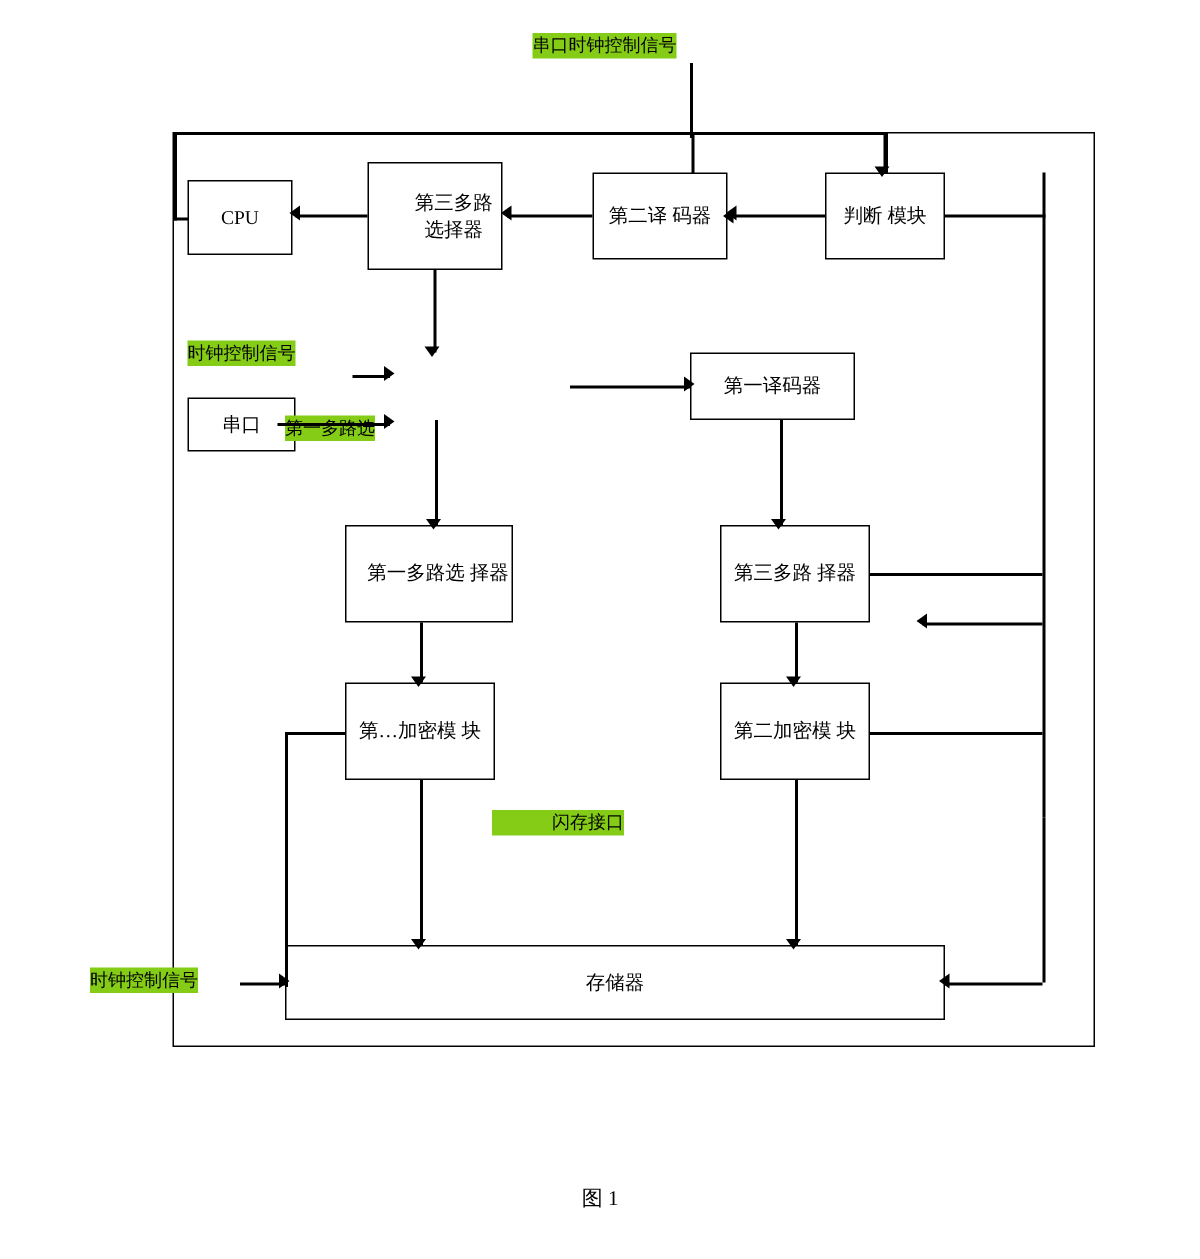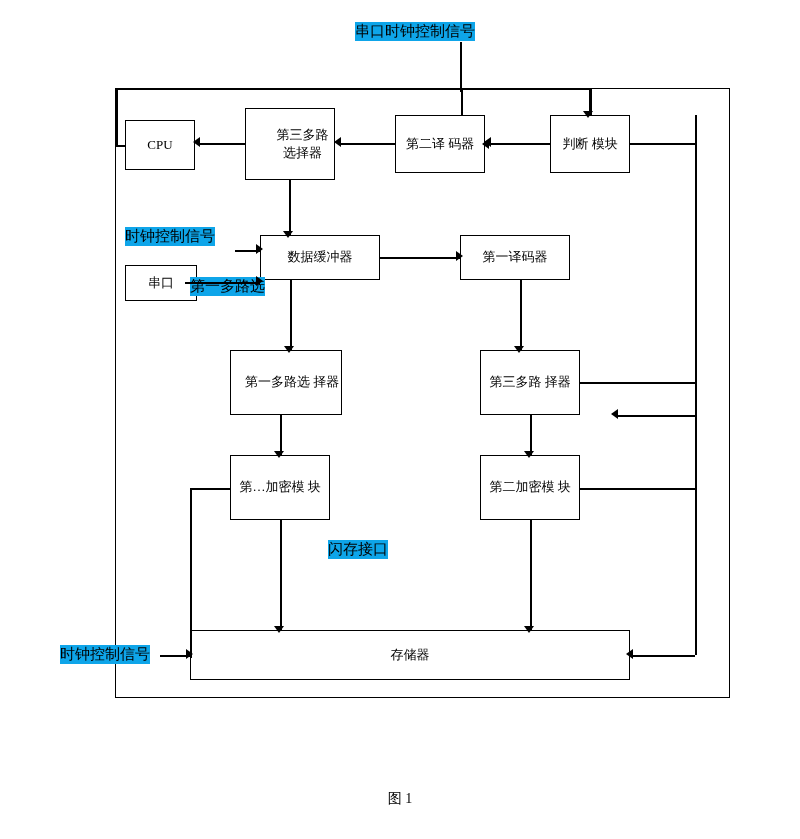--- a/index.html
+++ b/index.html
@@ -46,23 +46,23 @@
       border-bottom: 5px solid transparent;
     }
 
     .line {
       position: absolute;
       background: #000;
     }
 
     .signal-label {
       position: absolute;
-      font-size: 15px;
+      font-size: 12px;
       white-space: nowrap;
-      background: #0ea5e9;
+      background: #84cc16;
     }
 
     .figure-label {
       text-align: center;
       margin-top: 10px;
       font-size: 14px;
     }
 
     
     .outer-box {
@@ -111,21 +111,20 @@
   <div class="line" style="left:529px; top:68px; width:2px; height:27px; background:#000;"></div>
   <div style="position:absolute; left:523px; top:91px; border-top:7px solid #000; border-left:5px solid transparent; border-right:5px solid transparent;"></div>
 
   <div class="line" style="left:635px; top:95px; width:2px; height:430px; background:#000;"></div>
 
   <div class="line" style="left:570px; top:123px; width:67px; height:2px; background:#000;"></div>
 
   <div class="line" style="left:555px; top:395px; width:80px; height:2px; background:#000;"></div>
   <div style="position:absolute; left:551px; top:389px; border-right:7px solid #000; border-top:5px solid transparent; border-bottom:5px solid transparent;"></div>
 
-  <div class="box" style="left:200px; top:215px; width:120px; height:45px;">数据缓冲器</div>
 
   <div class="box" style="left:400px; top:215px; width:110px; height:45px;">第一译码器</div>
 
   <div class="line" style="left:320px; top:237px; width:80px; height:2px; background:#000;"></div>
   <div style="position:absolute; left:396px; top:231px; border-left:7px solid #000; border-top:5px solid transparent; border-bottom:5px solid transparent;"></div>
 
   <div class="line" style="left:229px; top:160px; width:2px; height:55px; background:#000;"></div>
   <div style="position:absolute; left:223px; top:211px; border-top:7px solid #000; border-left:5px solid transparent; border-right:5px solid transparent;"></div>
 
   <div class="signal-label" style="top:207px; left:65px;">时钟控制信号</div>
@@ -157,21 +156,21 @@
 
   <div class="box" style="left:420px; top:435px; width:100px; height:65px;text-align:right;">第二加密模
 块</div>
 
   <div class="line" style="left:220px; top:395px; width:2px; height:40px; background:#000;"></div>
   <div style="position:absolute; left:214px; top:431px; border-top:7px solid #000; border-left:5px solid transparent; border-right:5px solid transparent;"></div>
 
   <div class="line" style="left:470px; top:395px; width:2px; height:40px; background:#000;"></div>
   <div style="position:absolute; left:464px; top:431px; border-top:7px solid #000; border-left:5px solid transparent; border-right:5px solid transparent;"></div>
 
-  <div class="signal-label" style="top:520px; left:268px;">闪存接口</div>
+  <div class="signal-label" style="top:520px; left:268px;padding-left:40px;">闪存接口</div>
 
   <div class="box" style="left:130px; top:610px; width:440px; height:50px;">存储器</div>
 
   <div class="line" style="left:220px; top:500px; width:2px; height:110px; background:#000;"></div>
   <div style="position:absolute; left:214px; top:606px; border-top:7px solid #000; border-left:5px solid transparent; border-right:5px solid transparent;"></div>
 
   <div class="line" style="left:470px; top:500px; width:2px; height:110px; background:#000;"></div>
   <div style="position:absolute; left:464px; top:606px; border-top:7px solid #000; border-left:5px solid transparent; border-right:5px solid transparent;"></div>
 
   <div class="signal-label" style="top:625px; left:0px;">时钟控制信号</div>

